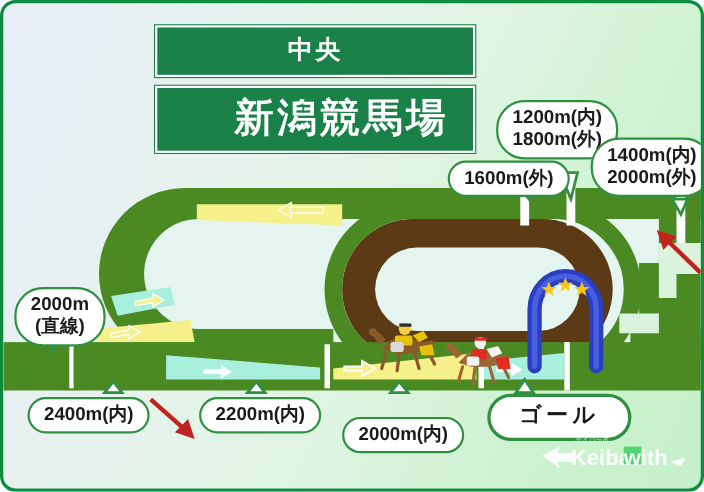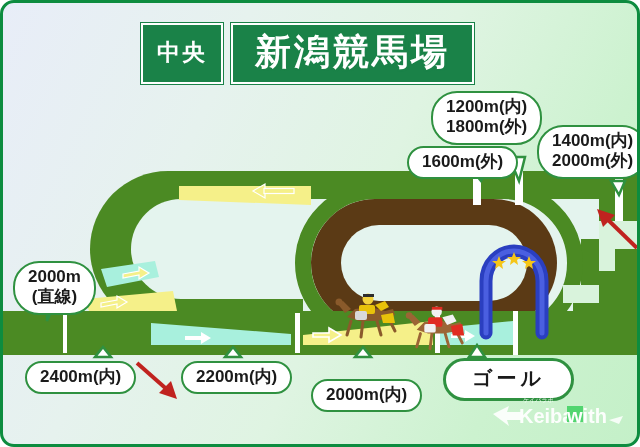--- a/index.html
+++ b/index.html
@@ -11,38 +11,39 @@
   #stage{
     position:relative;width:640px;height:447px;
     box-sizing:border-box;
     border:3px solid #0d8c3f;
     border-radius:14px;
     background:linear-gradient(115deg,#e8edf8 0%,#e6f2ee 30%,#dff4e2 55%,#ccf2cf 80%,#c4f0c8 100%);
     overflow:hidden;
   }
 
   
-  .titlebar{position:absolute;left:138px;top:20px;display:flex;gap:8px;align-items:stretch;}
+  .titlebar{position:absolute;left:138px;top:20px;display:flex;gap:8px;align-items:stretch;flex-direction:column;}
   .badge{
     background:#1a8248;border:2px solid #ffffff;
     color:#ffffff;font-size:23px;font-weight:bold;
     padding:5px 14px 7px;letter-spacing:2px;
     display:flex;align-items:center;justify-content:center;
     box-shadow:0 0 0 1px #1a8248;
   }
   .titleplate{
     background:#1a8248;border:2px solid #ffffff;
     padding:3px 22px 5px;display:flex;align-items:center;
     box-shadow:0 0 0 1px #1a8248;
   }
   .titleplate span{
     color:#ffffff;font-size:36px;font-weight:bold;letter-spacing:3px;
     text-shadow:-2px -2px 0 #1a8248,2px -2px 0 #1a8248,-2px 2px 0 #1a8248,
                 2px 2px 0 #1a8248,0 -2px 0 #1a8248,0 2px 0 #1a8248,
                 -2px 0 0 #1a8248,2px 0 0 #1a8248;
+    margin-left:48px;
   }
 
   
   .trk{position:absolute;}
   svg{display:block;}
 
   
   .callout{
     position:absolute;
     background:#ffffff;
@@ -227,21 +228,21 @@
   <div class="callout" style="left:22px;top:358px;">2400m(内)</div>
 
   <div class="callout" style="left:178px;top:358px;">2200m(内)</div>
 
   <div class="callout" style="left:308px;top:358px;margin-top:18px;">2000m(内)</div>
 
   <div class="callout goal" style="left:440px;top:355px;">ゴール</div>
 
   <div class="callout" style="left:404px;top:143px;">1600m(外)</div>
 
-  <div class="callout two" style="left:428px;top:88px;">1200m(内)
+  <div class="callout two" style="left:448px;top:88px;">1200m(内)
 1800m(外)</div>
 
   <div class="callout two" style="left:534px;top:122px;">1400m(内)
 2000m(外)</div>
 
   <div class="wm">
     <svg width="132" height="38" viewBox="0 0 132 38">
       <path d="M2,20 L18,12 L16,18 L30,18 L30,26 L16,26 L18,32 Z" fill="#ffffff" opacity="0.95"></path>
       <text x="32" y="8" font-family="'Liberation Sans',sans-serif" font-size="6" fill="#ffffff" opacity="0.9">ケイバラボ</text>
       <text x="28" y="29" font-family="'Liberation Sans',sans-serif" font-size="20" font-weight="bold" fill="#ffffff">Keiba</text>

